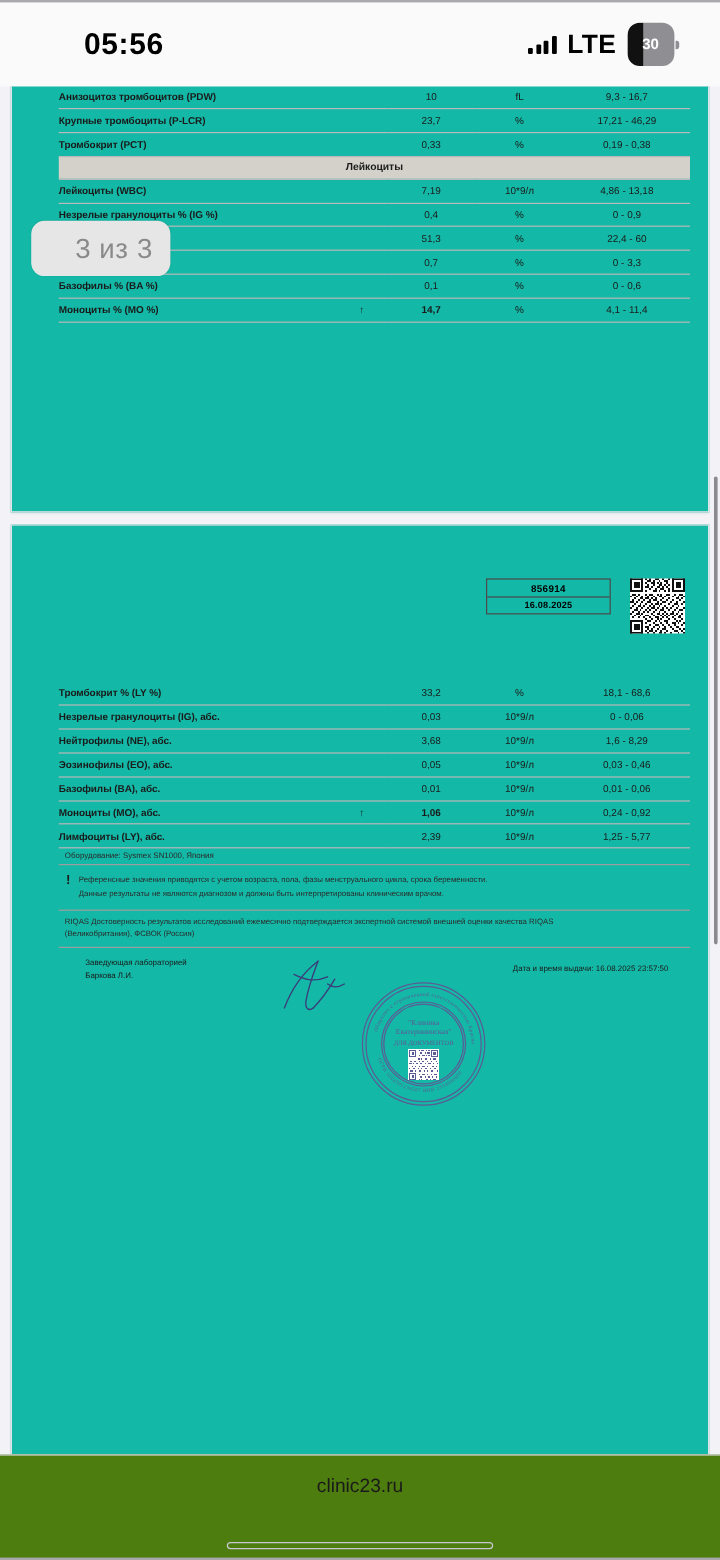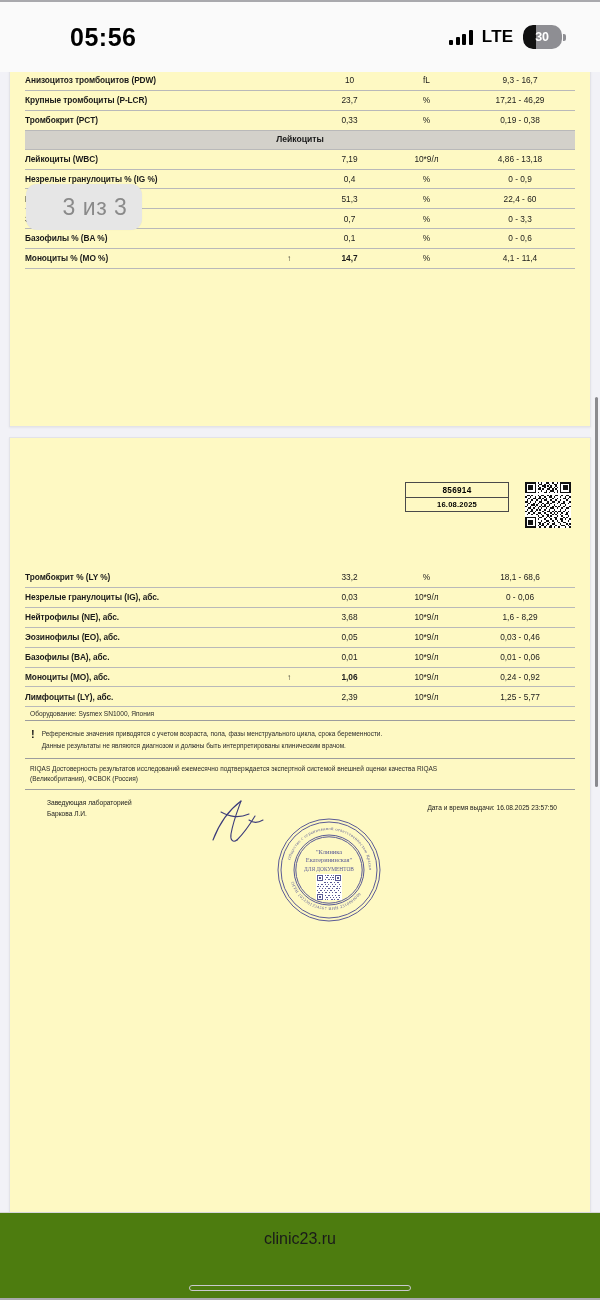--- a/index.html
+++ b/index.html
@@ -48,29 +48,29 @@
     align-items: flex-end;
     gap: 2.5px;
     height: 15px;
   }
   .signal i { display: block; width: 4px; background: #000; border-radius: 1px; }
   .signal i:nth-child(1) { height: 5px; }
   .signal i:nth-child(2) { height: 8px; }
   .signal i:nth-child(3) { height: 11px; }
   .signal i:nth-child(4) { height: 15px; }
   .lte-label {
-    font-size: 17px;
+    font-size: 22px;
     font-weight: 700;
     color: #000;
     letter-spacing: 0.3px;
   }
   .battery {
     position: relative;
     width: 39px;
-    height: 24px;
+    height: 36px;
     border-radius: 10px;
     background: #8e8e93;
     overflow: hidden;
     display: flex;
     align-items: center;
   }
   .battery .fill {
     position: absolute;
     left: 0; top: 0; bottom: 0;
     width: 13px;
@@ -100,24 +100,25 @@
     width: 600px;
     height: 1140px;
     background: #f2f2f7;
     overflow: hidden;
   }
 
   .page {
     position: absolute;
     left: 9px;
     width: 582px;
-    background: #fef9c3;
+    background: #14b8a6;
     border: 1px solid #e3e3e8;
     box-shadow: 0 1px 2px rgba(0,0,0,0.06);
     overflow: hidden;
+    padding-left: 24px;
   }
   #page-top  { top: -2px;  height: 357px; }
   #page-main { top: 365px; height: 817px; }
 
   .page-inner { padding: 0 15px; }
 
   
   table.results {
     width: 100%;
     border-collapse: collapse;

